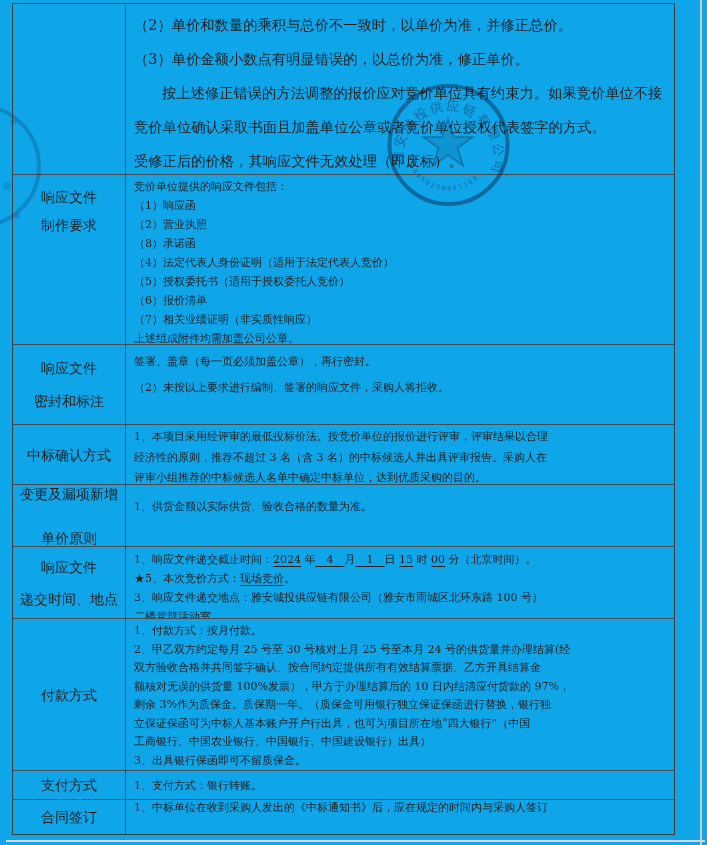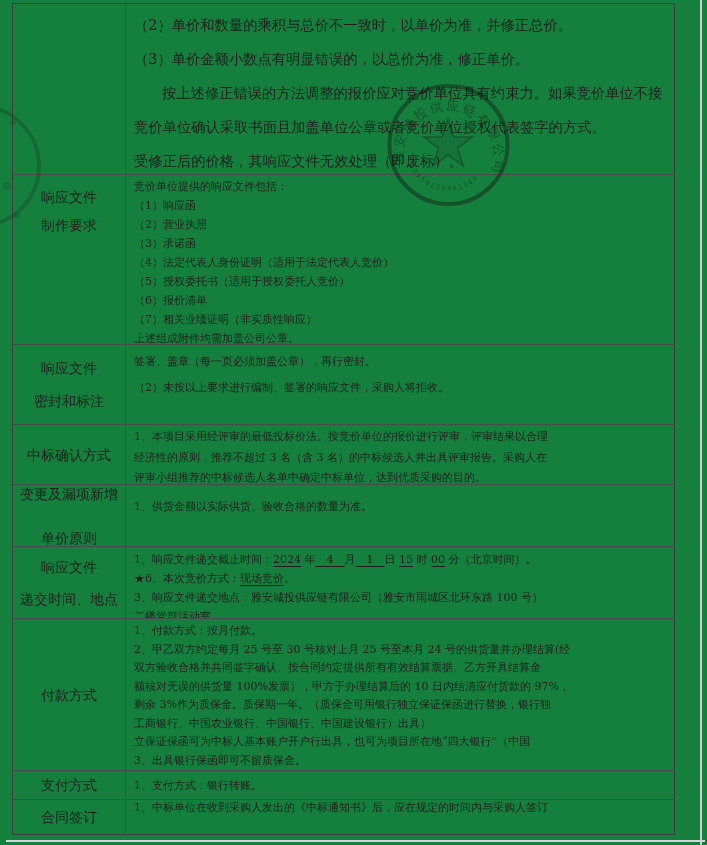--- a/index.html
+++ b/index.html
@@ -1,17 +1,17 @@
 <!DOCTYPE html>
 <html><head>
 <meta charset="utf-8">
 <style>
   html,body{margin:0;padding:0;background:#e8e8e8;}
   .page{
-    position:relative;width:707px;height:845px;background:#15803d;
+    position:relative;width:707px;height:845px;background:#0ea5e9;
     font-family:"DejaVu Serif","Liberation Serif",serif;color:#1d1d1d;
     overflow:hidden;margin:0 auto;
   }
   .terms-table{
     position:absolute;left:12px;top:3px;width:663px;
     border:1.5px solid #3d3d3d;background:transparent;box-sizing:border-box;
   }
   .trow{display:flex;box-sizing:border-box;border-top:1px solid #4a4a4a;}
   .trow:first-child{border-top:none;}
   .lcell{
@@ -73,21 +73,21 @@
       </div>
       <div class="trow">
         <div class="lcell">
           <div>响应文件</div>
           <div>制作要求</div>
         </div>
         <div class="ccell">
           <div class="cline">竞价单位提供的响应文件包括：</div>
           <div class="cline">（1）响应函</div>
           <div class="cline">（2）营业执照</div>
-          <div class="cline">（3）承诺函</div>
+          <div class="cline">（8）承诺函</div>
           <div class="cline">（4）法定代表人身份证明（适用于法定代表人竞价）</div>
           <div class="cline">（5）授权委托书（适用于授权委托人竞价）</div>
           <div class="cline">（6）报价清单</div>
           <div class="cline">（7）相关业绩证明（非实质性响应）</div>
           <div class="cline">上述组成附件均需加盖公司公章。</div>
         </div>
       </div>
       <div class="trow">
         <div class="lcell">
           <div>响应文件</div>
@@ -117,37 +117,37 @@
           <div class="cline">1、供货金额以实际供货、验收合格的数量为准。</div>
         </div>
       </div>
       <div class="trow">
         <div class="lcell">
           <div>响应文件</div>
           <div>递交时间、地点</div>
         </div>
         <div class="ccell">
           <div class="cline"><span>1、响应文件递交截止时间：</span><span class="useg">2024</span><span> 年</span><span class="useg">　4　</span><span>月</span><span class="useg">　1　</span><span>日 </span><span class="useg">15</span><span> 时 </span><span class="useg">00</span><span> 分（北京时间）。</span></div>
-          <div class="cline"><span>★6、本次竞价方式：</span><span class="useg bseg">现场竞价</span><span>。</span></div>
+          <div class="cline"><span>★5、本次竞价方式：</span><span class="useg bseg">现场竞价</span><span>。</span></div>
           <div class="cline">3、响应文件递交地点：雅安城投供应链有限公司（雅安市雨城区北环东路 100 号）</div>
           <div class="cline">二楼党群活动室。</div>
         </div>
       </div>
       <div class="trow">
         <div class="lcell">
           <div>付款方式</div>
         </div>
         <div class="ccell">
           <div class="cline">1、付款方式：按月付款。</div>
           <div class="cline">2、甲乙双方约定每月 25 号至 30 号核对上月 25 号至本月 24 号的供货量并办理结算(经</div>
           <div class="cline">双方验收合格并共同签字确认、按合同约定提供所有有效结算票据、乙方开具结算金</div>
           <div class="cline">额核对无误的供货量 100%发票），甲方于办理结算后的 10 日内结清应付货款的 97%，</div>
           <div class="cline">剩余 3%作为质保金。质保期一年。（质保金可用银行独立保证保函进行替换，银行独</div>
+          <div class="cline">立保证保函可为中标人基本账户开户行出具，也可为项目所在地“四大银行”（中国</div>
           <div class="cline">工商银行、中国农业银行、中国银行、中国建设银行）出具）</div>
-          <div class="cline">立保证保函可为中标人基本账户开户行出具，也可为项目所在地“四大银行”（中国</div>
           <div class="cline">3、出具银行保函即可不留质保金。</div>
         </div>
       </div>
       <div class="trow">
         <div class="lcell">
           <div>支付方式</div>
         </div>
         <div class="ccell">
           <div class="cline">1、支付方式：银行转账。</div>
         </div>

